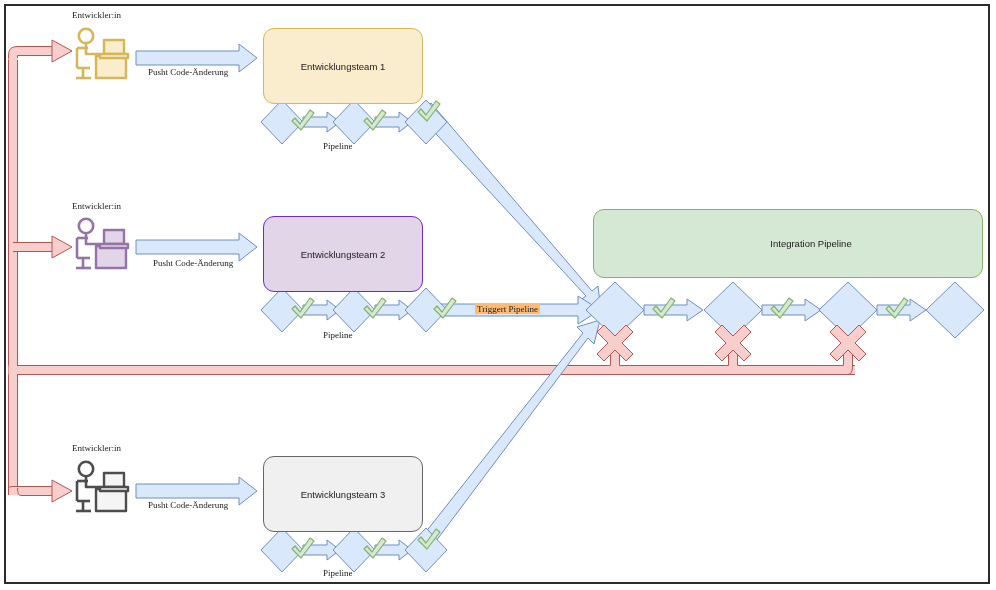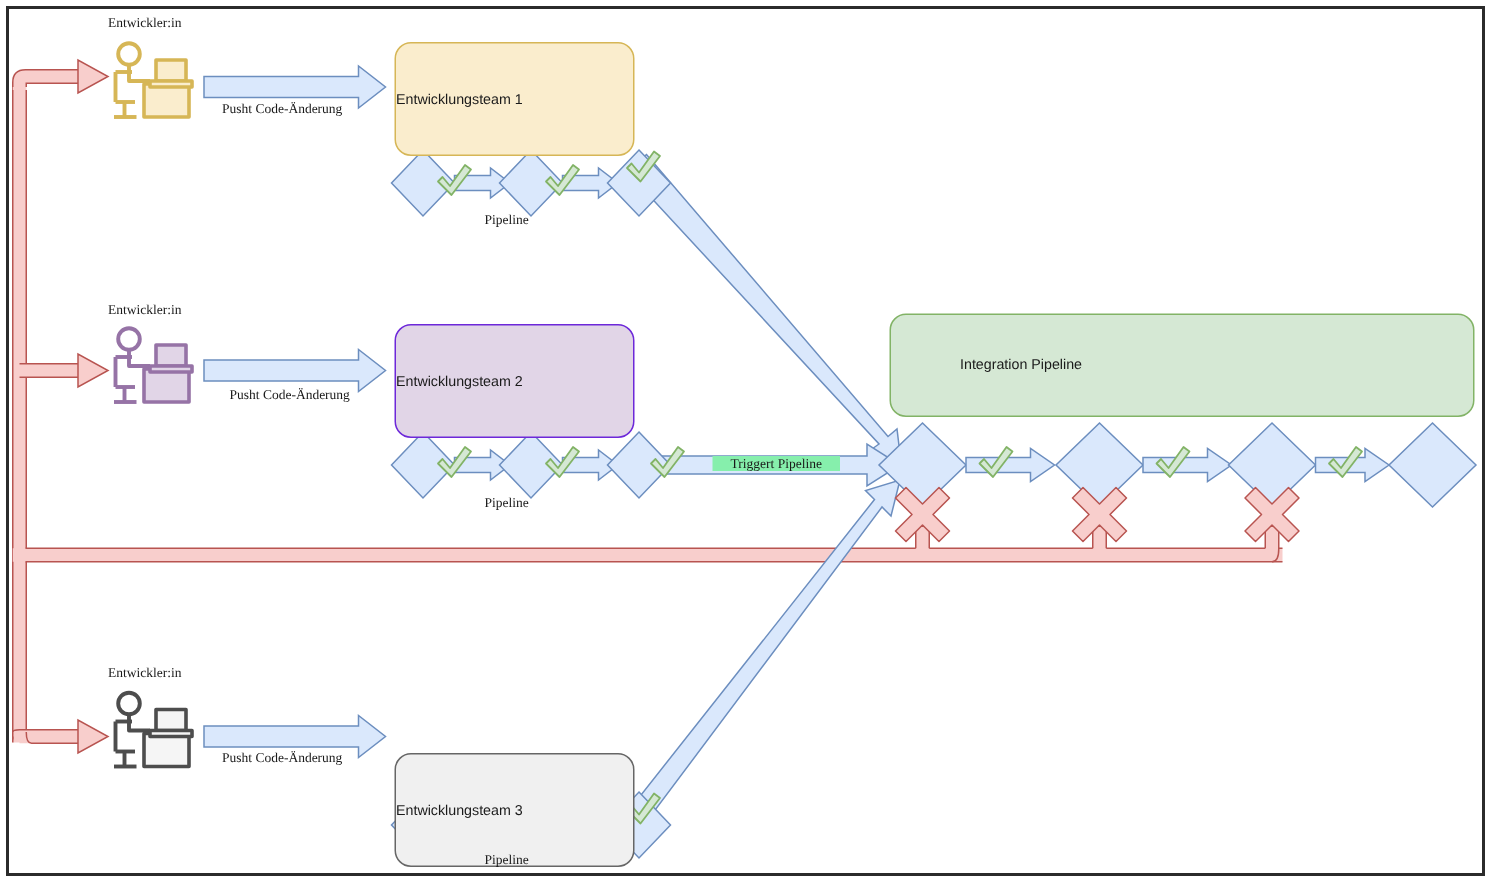--- a/index.html
+++ b/index.html
@@ -1,21 +1,21 @@
 <!DOCTYPE html>
 <html><head>
 <meta charset="utf-8">
 <style>
   html,body{margin:0;padding:0;background:#ffffff;}
   body{font-family:"Liberation Sans",sans-serif;}
   #canvas{position:relative;width:996px;height:590px;background:#ffffff;overflow:hidden;}
   #frame{position:absolute;left:4px;top:4px;width:986px;height:580px;border:2px solid #2b2b2b;box-sizing:border-box;}
   svg.layer{position:absolute;left:0;top:0;width:996px;height:590px;overflow:visible;}
   .lbl{position:absolute;font-family:Liberation Serif, serif;font-size:9px;color:#1a1a1a;white-space:nowrap;}
-  .teambox{position:absolute;box-sizing:border-box;border-radius:11px;display:flex;align-items:center;justify-content:flex-start;font-size:9.5px;color:#1a1a1a;}
+  .teambox{position:absolute;box-sizing:border-box;border-radius:11px;display:flex;align-items:center;justify-content:center;font-size:9.5px;color:#1a1a1a;}
 </style>
 </head>
 <body>
 
 <div id="canvas">
 
   <div id="frame"></div>
 
   <svg class="layer" viewBox="0 0 996 590">
     <defs>
@@ -199,35 +199,35 @@
   </svg>
 
   <div class="teambox" style="left:263px;top:28px;width:160px;height:76px;background:#faedcd;border:1px solid #d6b656;">
     <span>Entwicklungsteam 1</span>
   </div>
 
   <div class="teambox" style="left:263px;top:216px;width:160px;height:76px;background:#e1d5e7;border:1px solid #6d28d9;">
     <span>Entwicklungsteam 2</span>
   </div>
 
-  <div class="teambox" style="left:263px;top:456px;width:160px;height:76px;background:#f0f0f0;border:1px solid #666666;margin-top:46px;">
+  <div class="teambox" style="left:263px;top:456px;width:160px;height:76px;background:#f0f0f0;border:1px solid #666666;">
     <span>Entwicklungsteam 3</span>
   </div>
 
   <div class="teambox" style="left:593px;top:209px;width:390px;height:69px;background:#d5e8d4;border:1px solid #82b366;padding-left:46px;">
     <span>Integration Pipeline</span>
   </div>
 
   <div class="lbl" style="left:72px;top:10px;">Entwickler:in</div>
   <div class="lbl" style="left:72px;top:201px;">Entwickler:in</div>
   <div class="lbl" style="left:72px;top:443px;">Entwickler:in</div>
 
   <div class="lbl" style="left:148px;top:67px;">Pusht Code-Änderung</div>
   <div class="lbl" style="left:153px;top:258px;">Pusht Code-Änderung</div>
   <div class="lbl" style="left:148px;top:500px;">Pusht Code-Änderung</div>
 
   <div class="lbl" style="left:323px;top:141px;">Pipeline</div>
   <div class="lbl" style="left:323px;top:330px;">Pipeline</div>
   <div class="lbl" style="left:323px;top:568px;">Pipeline</div>
 
-  <div class="lbl" style="left:475px;top:304px;background:#86efac;padding:0 12px;">Triggert Pipeline</div>
+  <div class="lbl" style="left:475px;top:304px;background:#fdba74;padding:0 2px;">Triggert Pipeline</div>
 
 </div>
 
 </body></html>

